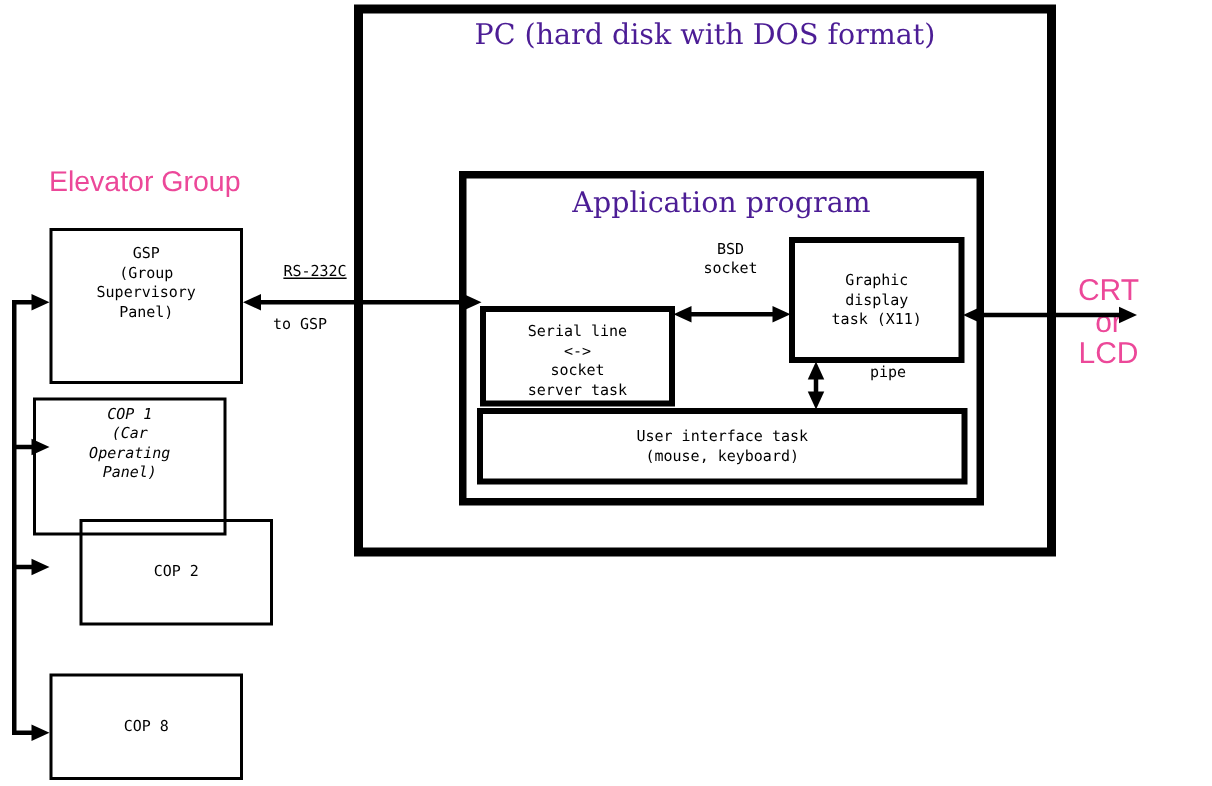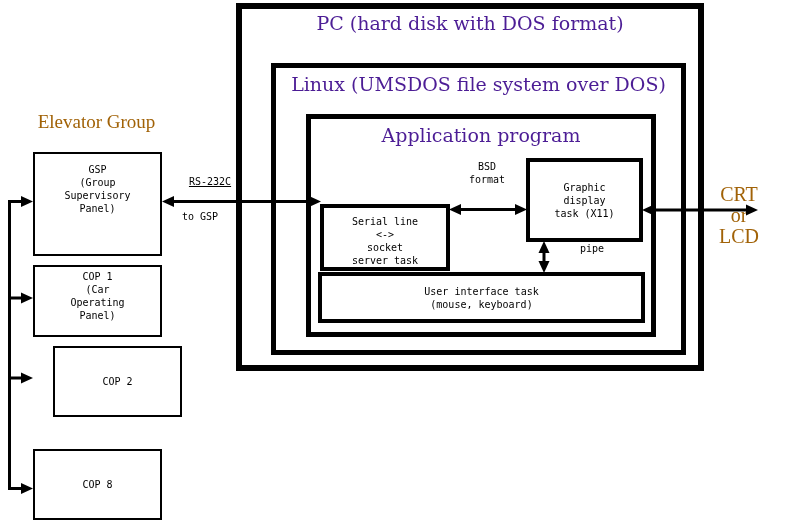--- a/index.html
+++ b/index.html
@@ -57,22 +57,22 @@
     display: flex;
     align-items: flex-start;
     justify-content: center;
   }
   .label {
     position: absolute;
     text-align: center;
   }
   .serif-label {
     position: absolute;
-    font-family: Liberation Serif, serif;
-    color: #a16207;
+    font-family: Liberation Sans, sans-serif;
+    color: #ec4899;
     text-align: center;
     white-space: pre-line;
   }
   .big-title {
     font-size: 19px;
     line-height: 24px;
     white-space: nowrap;
   }
   .crt {
     font-size: 20px;
@@ -95,21 +95,21 @@
 
   <div class="box border-thin" style="left:33px; top:152px; width:129px; height:104px;">
     <div class="fill-top" style="padding-top:9px;">
       <div class="mono">GSP
 (Group
 Supervisory
 Panel)</div>
     </div>
   </div>
 
-  <div class="box border-thin" style="left:33px; top:265px; width:129px; height:72px;">
+  <div class="box border-thin" style="left:22px; top:265px; width:129px; height:92px;font-style:italic;">
     <div class="fill-top" style="padding-top:3px;">
       <div class="mono">COP 1
 (Car
 Operating
 Panel)</div>
     </div>
   </div>
 
   <div class="box border-thin" style="left:33px; top:346px; width:129px; height:71px;margin-left:20px;">
     <div class="fill-center">
@@ -120,23 +120,20 @@
   <div class="box border-thin" style="left:33px; top:449px; width:129px; height:71px;">
     <div class="fill-center">
       <div class="mono">COP 8</div>
     </div>
   </div>
 
   <div class="box border-thick" style="left:236px; top:3px; width:468px; height:368px;">
     <div class="boxtitle pc-title">PC (hard disk with DOS format)</div>
   </div>
 
-  <div class="box border-med" style="left:271px; top:63px; width:415px; height:292px;">
-    <div class="boxtitle linux-title">Linux (UMSDOS file system over DOS)</div>
-  </div>
 
   <div class="box border-med" style="left:306px; top:114px; width:350px; height:223px;">
     <div class="boxtitle app-title">Application program</div>
   </div>
 
   <div class="box border-task" style="left:320px; top:164px; width:130px; height:67px;margin-top:40px;">
     <div class="fill-top" style="padding-top:7px;">
       <div class="mono">Serial line
 &lt;-&gt;
 socket
@@ -155,21 +152,21 @@
   <div class="box border-task" style="left:318px; top:272px; width:327px; height:51px;">
     <div class="fill-center">
       <div class="mono">User interface task
 (mouse, keyboard)</div>
     </div>
   </div>
 
   <div class="label mono" style="left:178px; top:175px; width:64px;text-decoration:underline;">RS-232C</div>
   <div class="label mono" style="left:168px; top:210px; width:64px;">to GSP</div>
   <div class="label mono" style="left:455px; top:160px; width:64px;">BSD
-format</div>
+socket</div>
   <div class="label mono" style="left:568px; top:242px; width:48px;">pipe</div>
   <div class="serif-label crt" style="left:714px; top:184px; width:50px;">CRT
 or
 LCD</div>
 
   <svg class="arrows" viewBox="0 0 808 524" xmlns="http://www.w3.org/2000/svg">
     <g stroke="#000000" stroke-width="3" fill="#000000">
 
       <g>
         <line x1="9.5" y1="200" x2="9.5" y2="489.5"></line>

